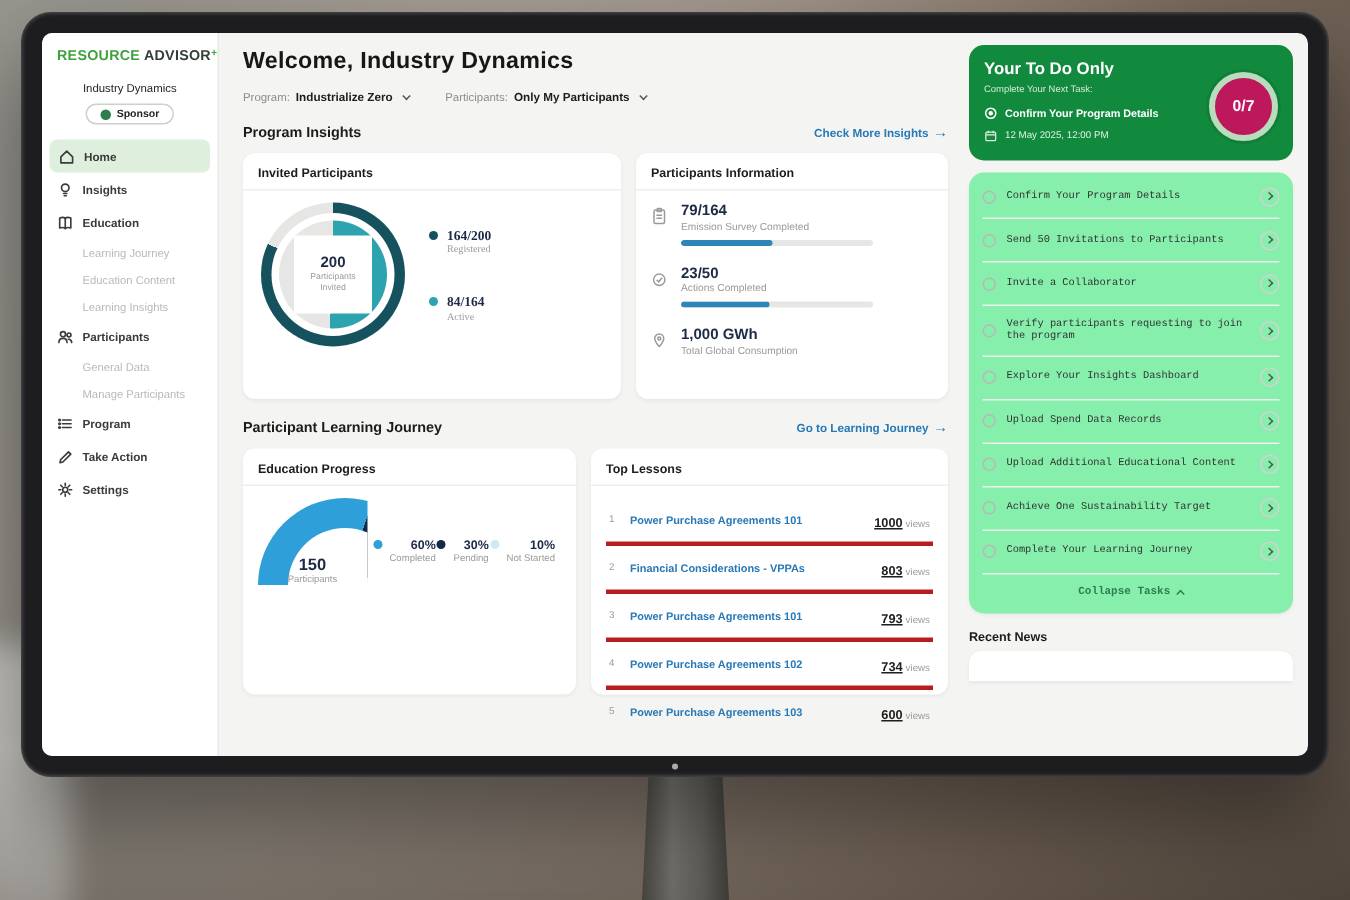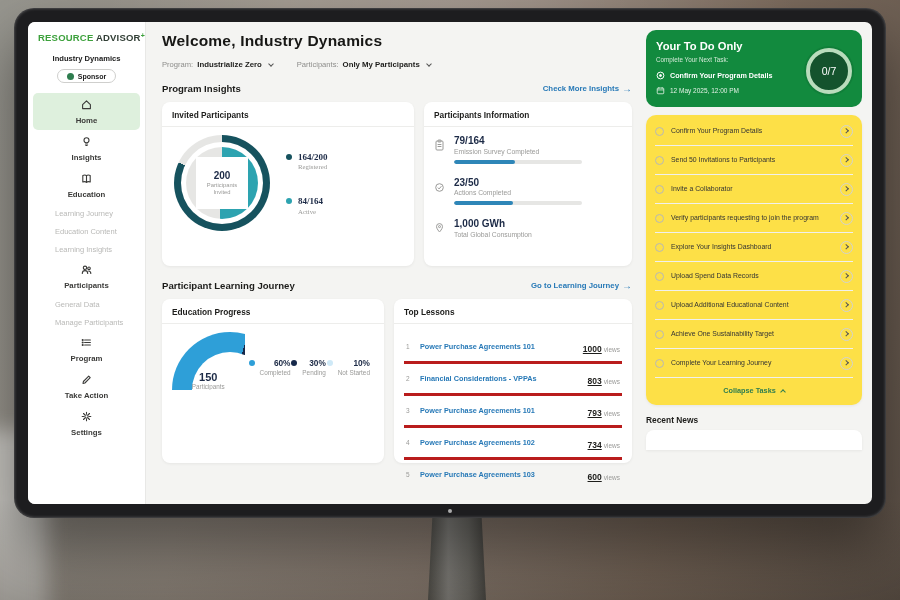--- a/index.html
+++ b/index.html
@@ -27,25 +27,25 @@
   .screen { position:absolute; left:13px; top:13px; right:13px; bottom:13px;
     border-radius:7px; overflow:hidden; background:#f4f4f2; display:flex;
     color:#222; }
 
   
   .sidebar { width:118px; background:#fff; border-right:1px solid #e8e8e6; padding-top:10px; flex:none; }
   .brand { padding:0 10px; font-size:9.5px; font-weight:bold; letter-spacing:.2px; white-space:nowrap; }
   .brand .p1 { color:#3da13c; }
   .brand .p2 { color:#323f36; }
   .brand .plus { color:#3da13c; font-size:7px; position:relative; top:-3px; }
-  .org { text-align:center; font-size:7.6px; font-weight:bold; margin-top:11px; color:#222; }
+  .org { text-align:center; font-size:7.6px; font-weight:normal; margin-top:11px; color:#222; }
   .sponsor { display:flex; align-items:center; gap:4px; border:1px solid #cfcfcd; border-radius:10px;
     padding:2.5px 9px; width:max-content; margin:6px auto 10px; font-size:7px; font-weight:bold; color:#222; background:#fff; }
   .sponsor-dot { width:7px; height:7px; border-radius:50%; background:#2e7d4f; }
-  .nav-item { display:flex; align-items:center; gap:6px; padding:5.5px 10px; font-size:7.8px; font-weight:bold; color:#3b3b39; cursor:default;flex-direction:column; }
+  .nav-item { display:flex; align-items:center; gap:6px; padding:5.5px 10px; font-size:7.8px; font-weight:bold; color:#3b3b39; cursor:default; }
   .nav-item.active { background:#def0dd; border-radius:5px; margin:0 5px; padding:5.5px 6px; }
   .nav-sub { padding:4.5px 10px 4.5px 27px; font-size:7.5px; color:#b9b9b7; }
   .icon-sm { width:11px; height:11px; flex:none; display:grid; place-items:center; }
   .icon-sm svg { display:block; }
 
   
   .main { flex:1; min-width:0; padding:10px 12px 8px 16px; }
   .welcome { font-size:15.5px; font-weight:bold; color:#171715; letter-spacing:.2px; }
   .filters { display:flex; gap:24px; margin-top:10px; align-items:center; }
   .filter { display:flex; gap:4px; align-items:center; }
@@ -112,23 +112,23 @@
   .l-unit { font-size:6.5px; color:#9a9a98; margin-left:2px; }
 
   
   .rightcol { width:228px; flex:none; padding:8px 10px 0 2px; overflow:hidden; }
   .todo-card { background:#128a3e; border-radius:10px; padding:10px 10px 12px; position:relative; color:#fff; }
   .todo-title { font-size:11.2px; font-weight:bold; }
   .todo-sub { font-size:6.3px; color:#d2e9d6; margin-top:4px; }
   .todo-task { display:flex; gap:5px; align-items:center; margin-top:8px; font-size:7.2px; font-weight:bold; max-width:140px; }
   .todo-time { display:flex; gap:5px; align-items:center; margin-top:6px; font-size:6.5px; color:#e2f1e4; }
   .todo-ring { position:absolute; right:10px; top:18px; width:46px; height:46px; border-radius:50%;
-    border:4px solid #b9dcbc; background:#14532d; display:grid; place-items:center;
-    font-size:10.5px; font-weight:normal; box-shadow:0 0 0 2px rgba(0,0,0,.08); }
-  .tasks-card { background:#fde047; border-radius:10px; margin-top:8px; padding:2px 9px; box-shadow:0 1px 3px rgba(0,0,0,.06); }
+    border:4px solid #b9dcbc; background:#be185d; display:grid; place-items:center;
+    font-size:10.5px; font-weight:bold; box-shadow:0 0 0 2px rgba(0,0,0,.08); }
+  .tasks-card { background:#86efac; border-radius:10px; margin-top:8px; padding:2px 9px; box-shadow:0 1px 3px rgba(0,0,0,.06);font-family:Liberation Mono, monospace; }
   .task { display:flex; align-items:center; gap:7px; padding:7.5px 0; border-bottom:1px solid #f0f0ee; }
   .task-check { width:9px; height:9px; border:1.2px solid #b8b8b6; border-radius:50%; flex:none; cursor:pointer; }
   .task-label { flex:1; font-size:6.9px; color:#333; line-height:1.3; }
   .task-go { width:13px; height:13px; border:1px solid #d2d2d0; border-radius:50%; display:grid; place-items:center; flex:none; cursor:pointer; }
   .chev-r { width:3.5px; height:3.5px; border-right:1.2px solid #555; border-bottom:1.2px solid #555; transform:rotate(-45deg); margin-left:-1px; }
   .collapse-row { display:flex; justify-content:center; align-items:center; gap:5px; padding:8px 0; font-size:7.3px; font-weight:bold; color:#2e7d4f; cursor:pointer; }
   .chev-up { width:4px; height:4px; border-left:1.4px solid #2e7d4f; border-top:1.4px solid #2e7d4f; transform:rotate(45deg); margin-top:2px; }
   .recent-title { font-size:8.4px; font-weight:bold; color:#1c1c1a; margin-top:10px; }
   .news-sliver { background:#fff; border-radius:8px 8px 0 0; height:20px; margin-top:5px; box-shadow:0 1px 3px rgba(0,0,0,.06); }
 </style>

